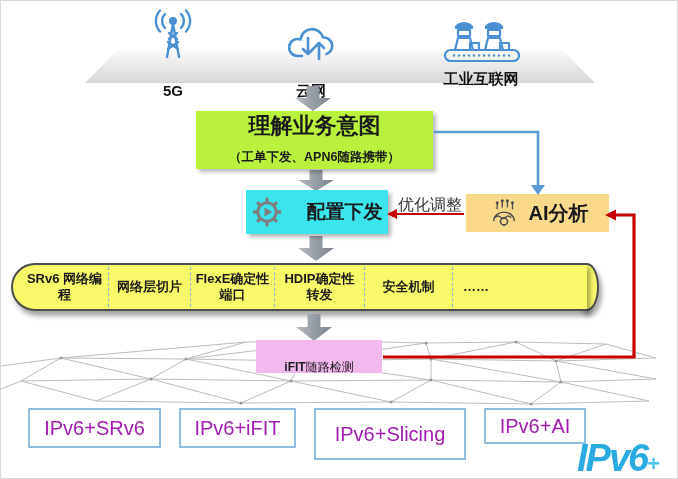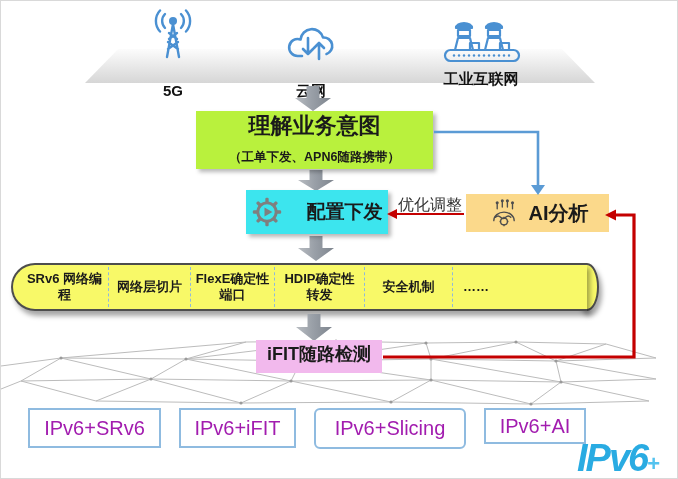--- a/index.html
+++ b/index.html
@@ -44,22 +44,22 @@
     box-shadow:3px 5px 5px rgba(0,0,0,.35);}
   .bar-cell{font-size:13px;font-weight:bold;text-align:center;line-height:1.25;
     border-right:1px dashed #8fb8dd;display:flex;align-items:center;justify-content:center;
     height:40px;padding:0 3px;box-sizing:border-box;}
   .bar-cell:last-child{border-right:none;}
   .c0{width:88px}.c1{width:82px}.c2{width:84px}.c3{width:86px}.c4{width:90px}.c5{width:88px}.c6{width:46px}
 
   
   .ifit{left:255px;top:339px;width:126px;height:33px;background:#f2b9ed;
     display:flex;align-items:baseline;justify-content:center;z-index:6;}
-  .ifit-latin{font-size:18px;font-weight:bold;padding-top:4px;}
-  .ifit-cn{font-size:18px;font-weight:bold;}
+  .ifit-latin{font-size:12px;font-weight:bold;padding-top:20px;}
+  .ifit-cn{font-size:12px;font-weight:normal;}
 
   
   .result{border:2px solid #8fbbe0;background:#fff;display:flex;align-items:center;justify-content:center;
     font-size:20px;color:#a21caf;box-sizing:border-box;}
 
   
   .logo{left:576px;top:418px;width:100px;height:58px;display:flex;align-items:flex-end;z-index:8;}
   .logo-text{font-size:38px;font-weight:bold;font-style:italic;color:#29abe2;letter-spacing:-2px;line-height:1;}
   .logo-plus{font-size:22px;font-weight:bold;color:#54c3ef;vertical-align:14px;font-style:normal;}
 
@@ -235,21 +235,21 @@
 
     <path d="M382 356 H 633 V 214 H 615" stroke="#c40000" stroke-width="3.2" fill="none"></path>
     <polygon points="615,208.5 615,219.5 604,214" fill="#c40000"></polygon>
 
     <path d="M463 213 H 396" stroke="#c40000" stroke-width="2.2" fill="none"></path>
     <polygon points="396,208 396,218 386,213" fill="#c40000"></polygon>
   </svg>
 
   <div class="abs result" style="left:27px;top:407px;width:133px;height:40px;">IPv6+SRv6</div>
   <div class="abs result" style="left:178px;top:407px;width:117px;height:40px;">IPv6+iFIT</div>
-  <div class="abs result" style="left:313px;top:407px;width:152px;height:41px;border-radius:6px;">IPv6+Slicing</div>
+  <div class="abs result" style="left:313px;top:407px;width:152px;height:52px;">IPv6+Slicing</div>
   <div class="abs result" style="left:483px;top:407px;width:102px;height:36px;">IPv6+AI</div>
 
   <div class="abs logo">
     <span class="logo-text">IPv6</span>
       <span class="logo-plus">+</span>
   </div>
 
 </div>
 
 </body></html>

